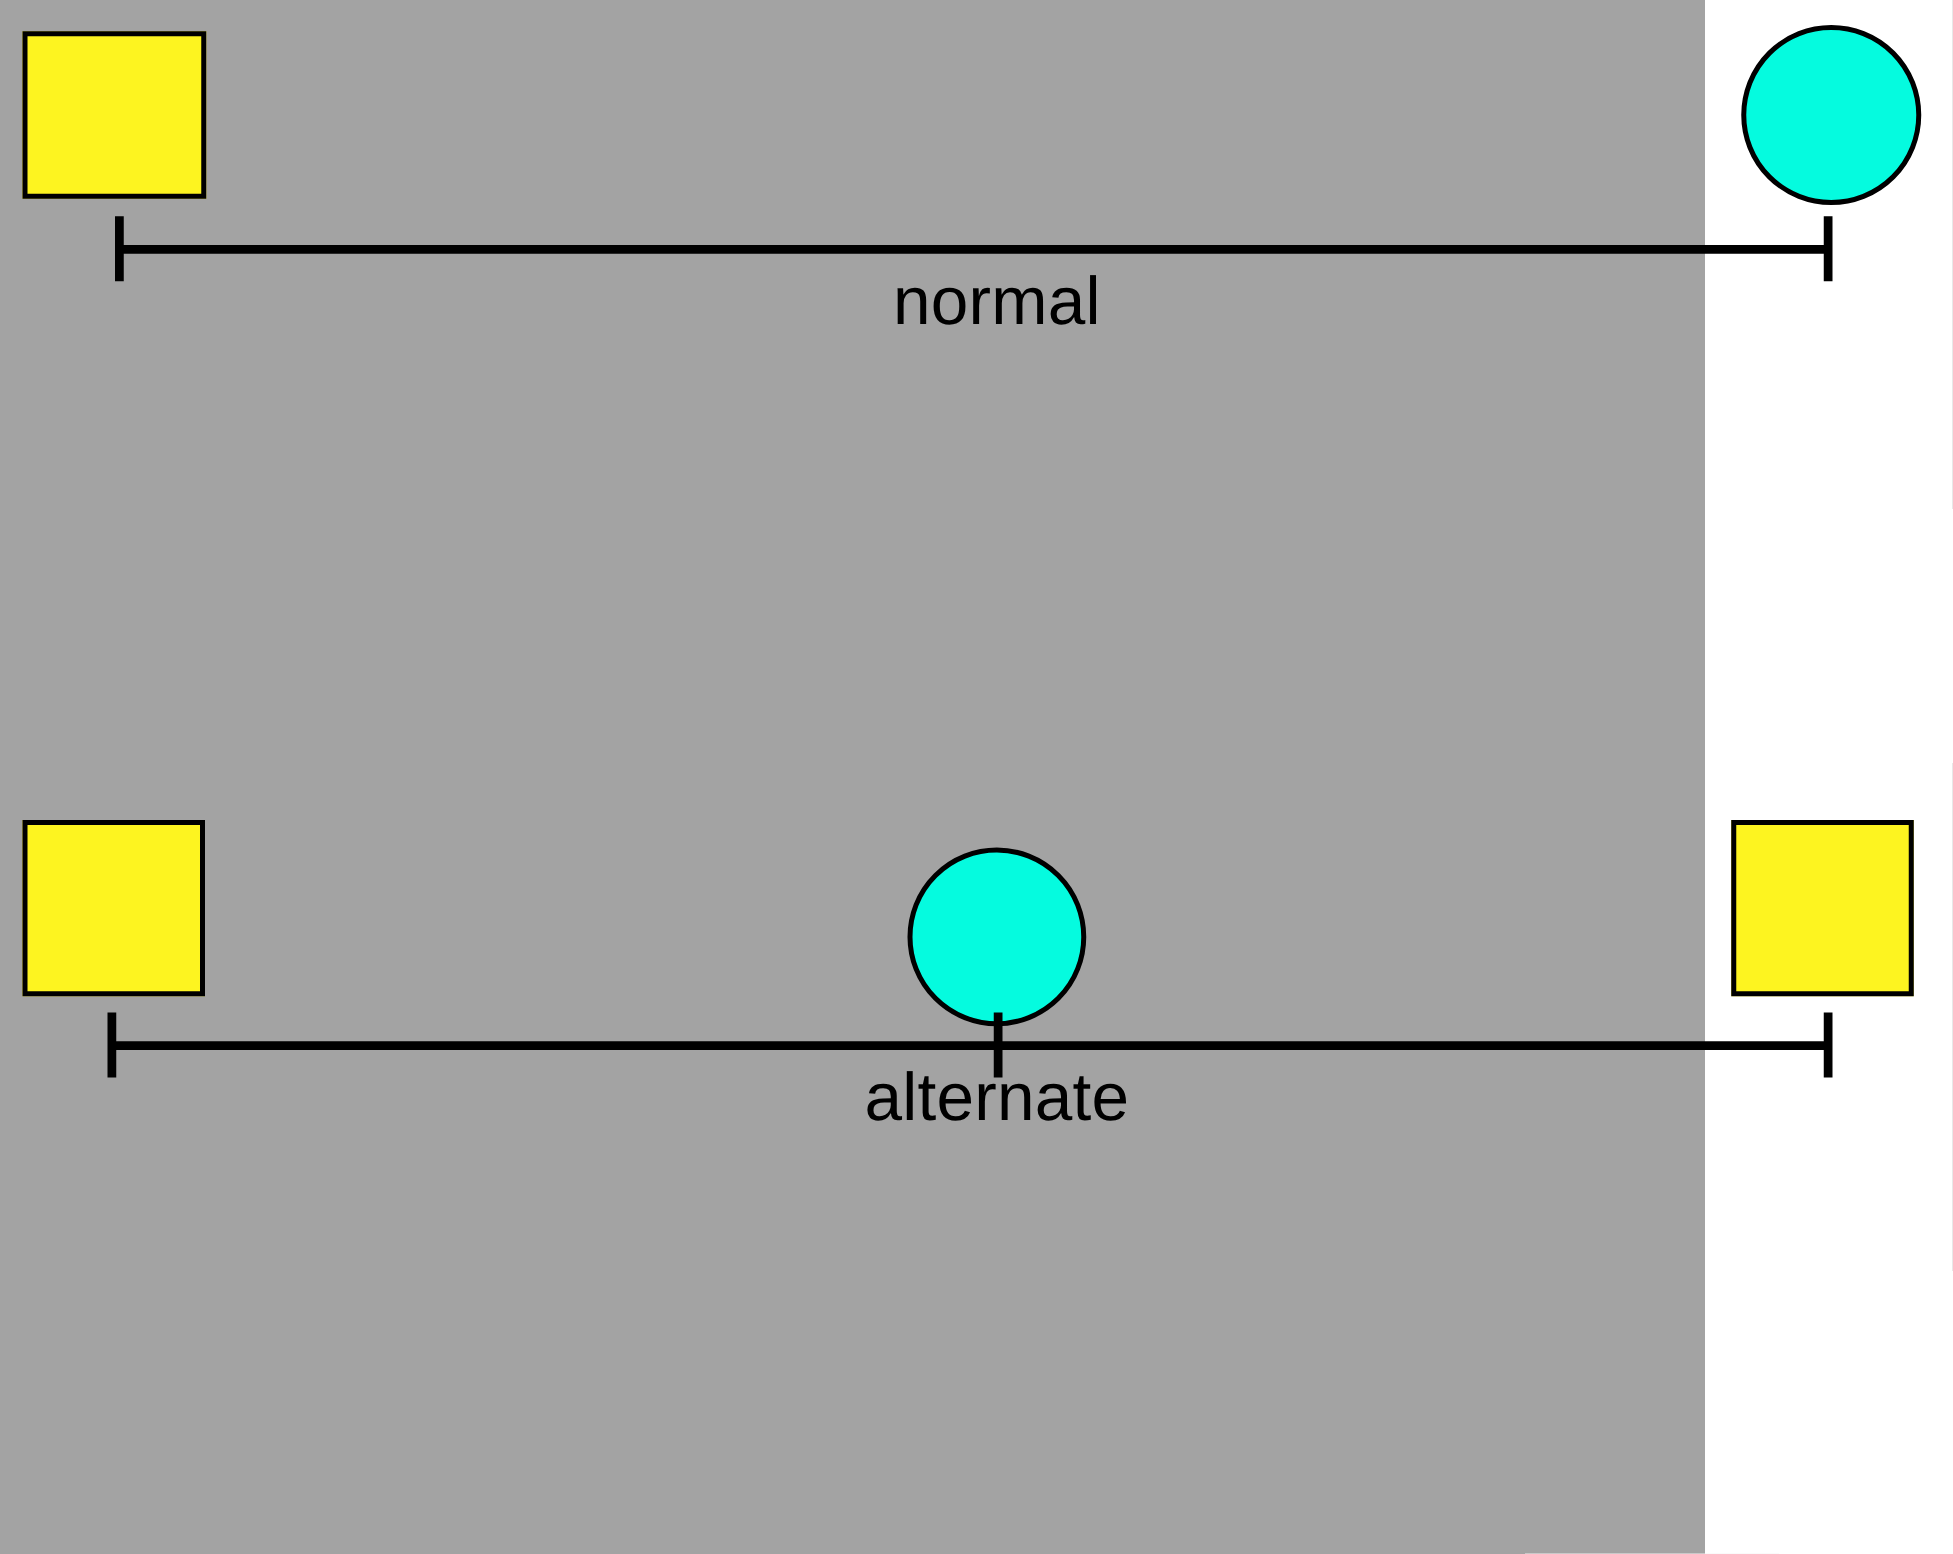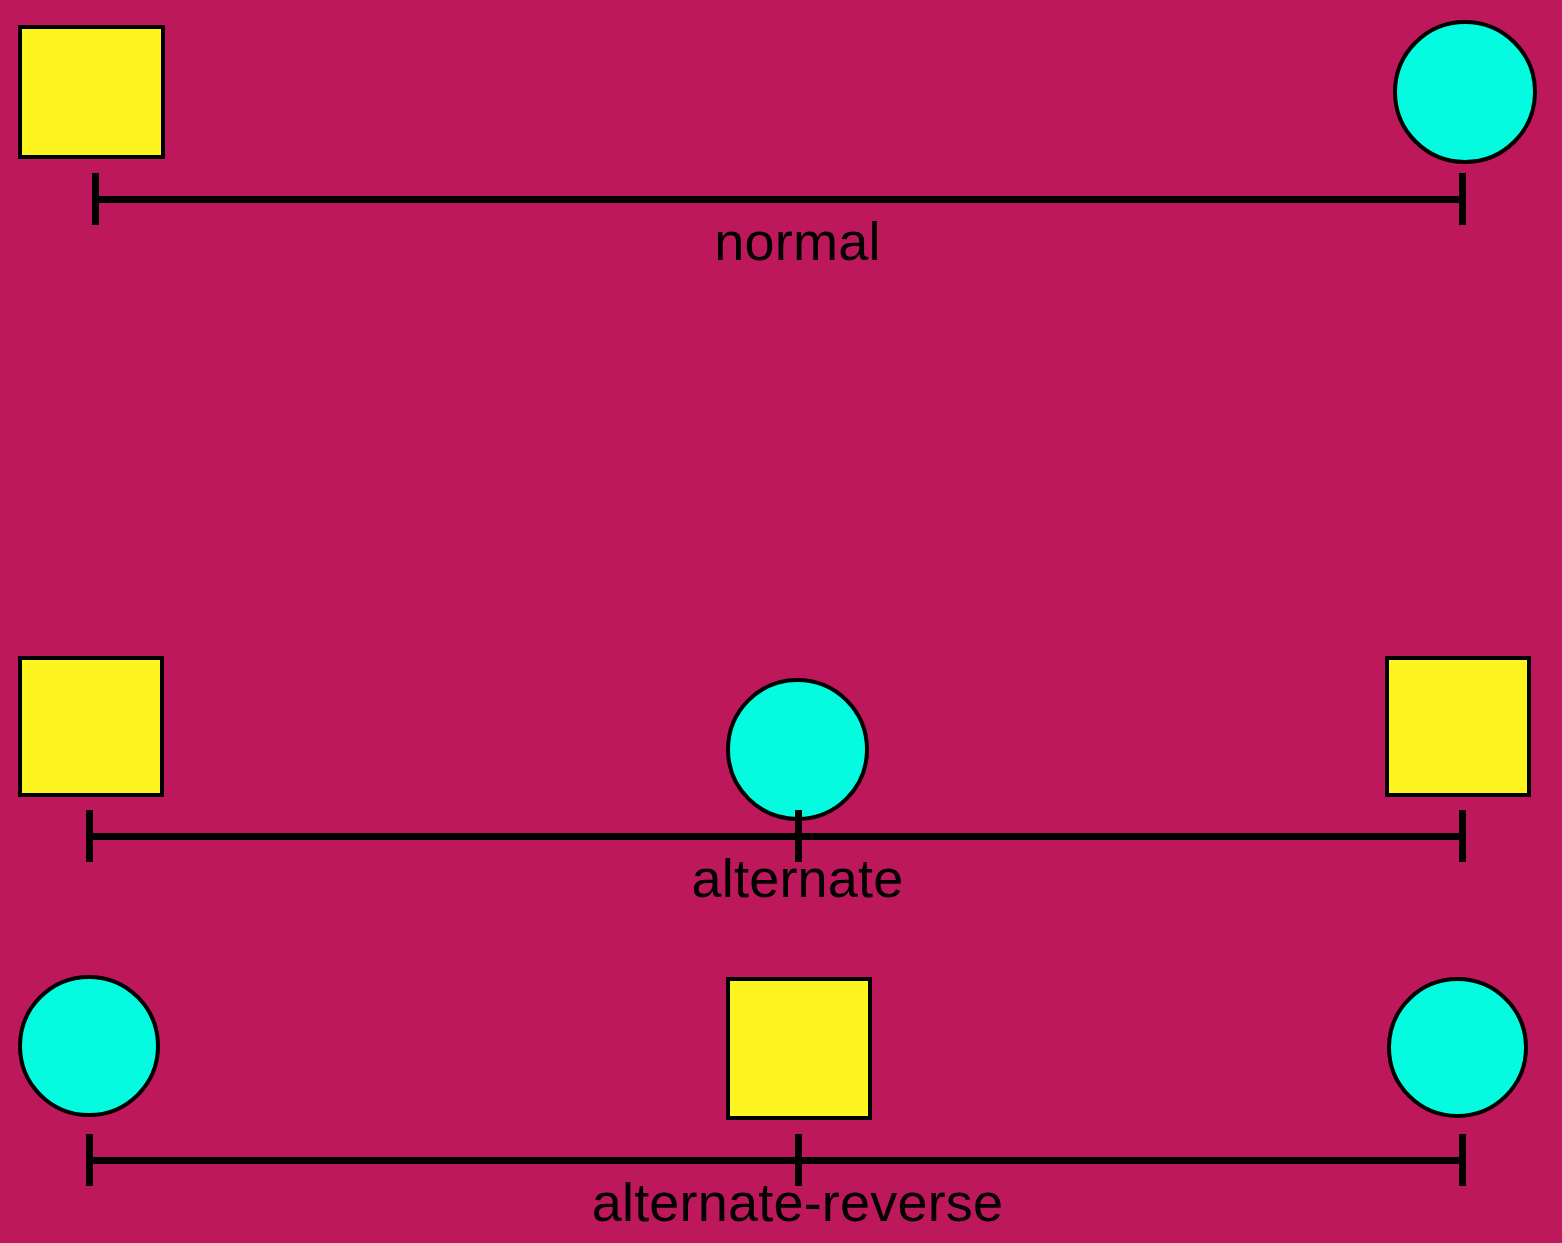--- a/index.html
+++ b/index.html
@@ -9,23 +9,23 @@
     background: #ffffff;
   }
   body {
     font-family: "Liberation Sans", sans-serif;
     width: 1562px;
     height: 1243px;
     overflow: hidden;
   }
   #diagram-root {
     position: relative;
-    width: 1562px;
+    width: 1364px;
     height: 1243px;
-    background: #be185d;
+    background: #a3a3a3;
   }
   .row {
     position: absolute;
     left: 0;
     width: 1562px;
   }
   
   .marker {
     position: absolute;
     box-sizing: border-box;
@@ -106,31 +106,14 @@
     <div class="axis" style="left:89px; top:199px; width:1373px;">
       <div class="axis-line" style="width:1373px;"></div>
       <div class="tick" style="left:0px; top:-26px; height:52px;"></div>
       <div class="tick" style="left:709px; top:-26px; height:52px;"></div>
       <div class="tick" style="left:1373px; top:-26px; height:52px;"></div>
     </div>
 
     <div class="row-label" style="left:0px; top:214px; width:1595px;">alternate</div>
   </div>
 
-  <div class="row" style="top:956px;height:287px;">
-
-    <div class="marker circle cyan" style="left:18px; top:19px; width:142px; height:142px;"></div>
-
-    <div class="marker square yellow" style="left:726px; top:21px; width:146px; height:143px;"></div>
-
-    <div class="marker circle cyan" style="left:1387px; top:21px; width:141px; height:141px;"></div>
-
-    <div class="axis" style="left:89px; top:204px; width:1373px;">
-      <div class="axis-line" style="width:1373px;"></div>
-      <div class="tick" style="left:0px; top:-26px; height:52px;"></div>
-      <div class="tick" style="left:709px; top:-26px; height:52px;"></div>
-      <div class="tick" style="left:1373px; top:-26px; height:52px;"></div>
-    </div>
-
-    <div class="row-label" style="left:0px; top:219px; width:1595px;">alternate-reverse</div>
-  </div>
 
 </div>
 
 </body></html>

